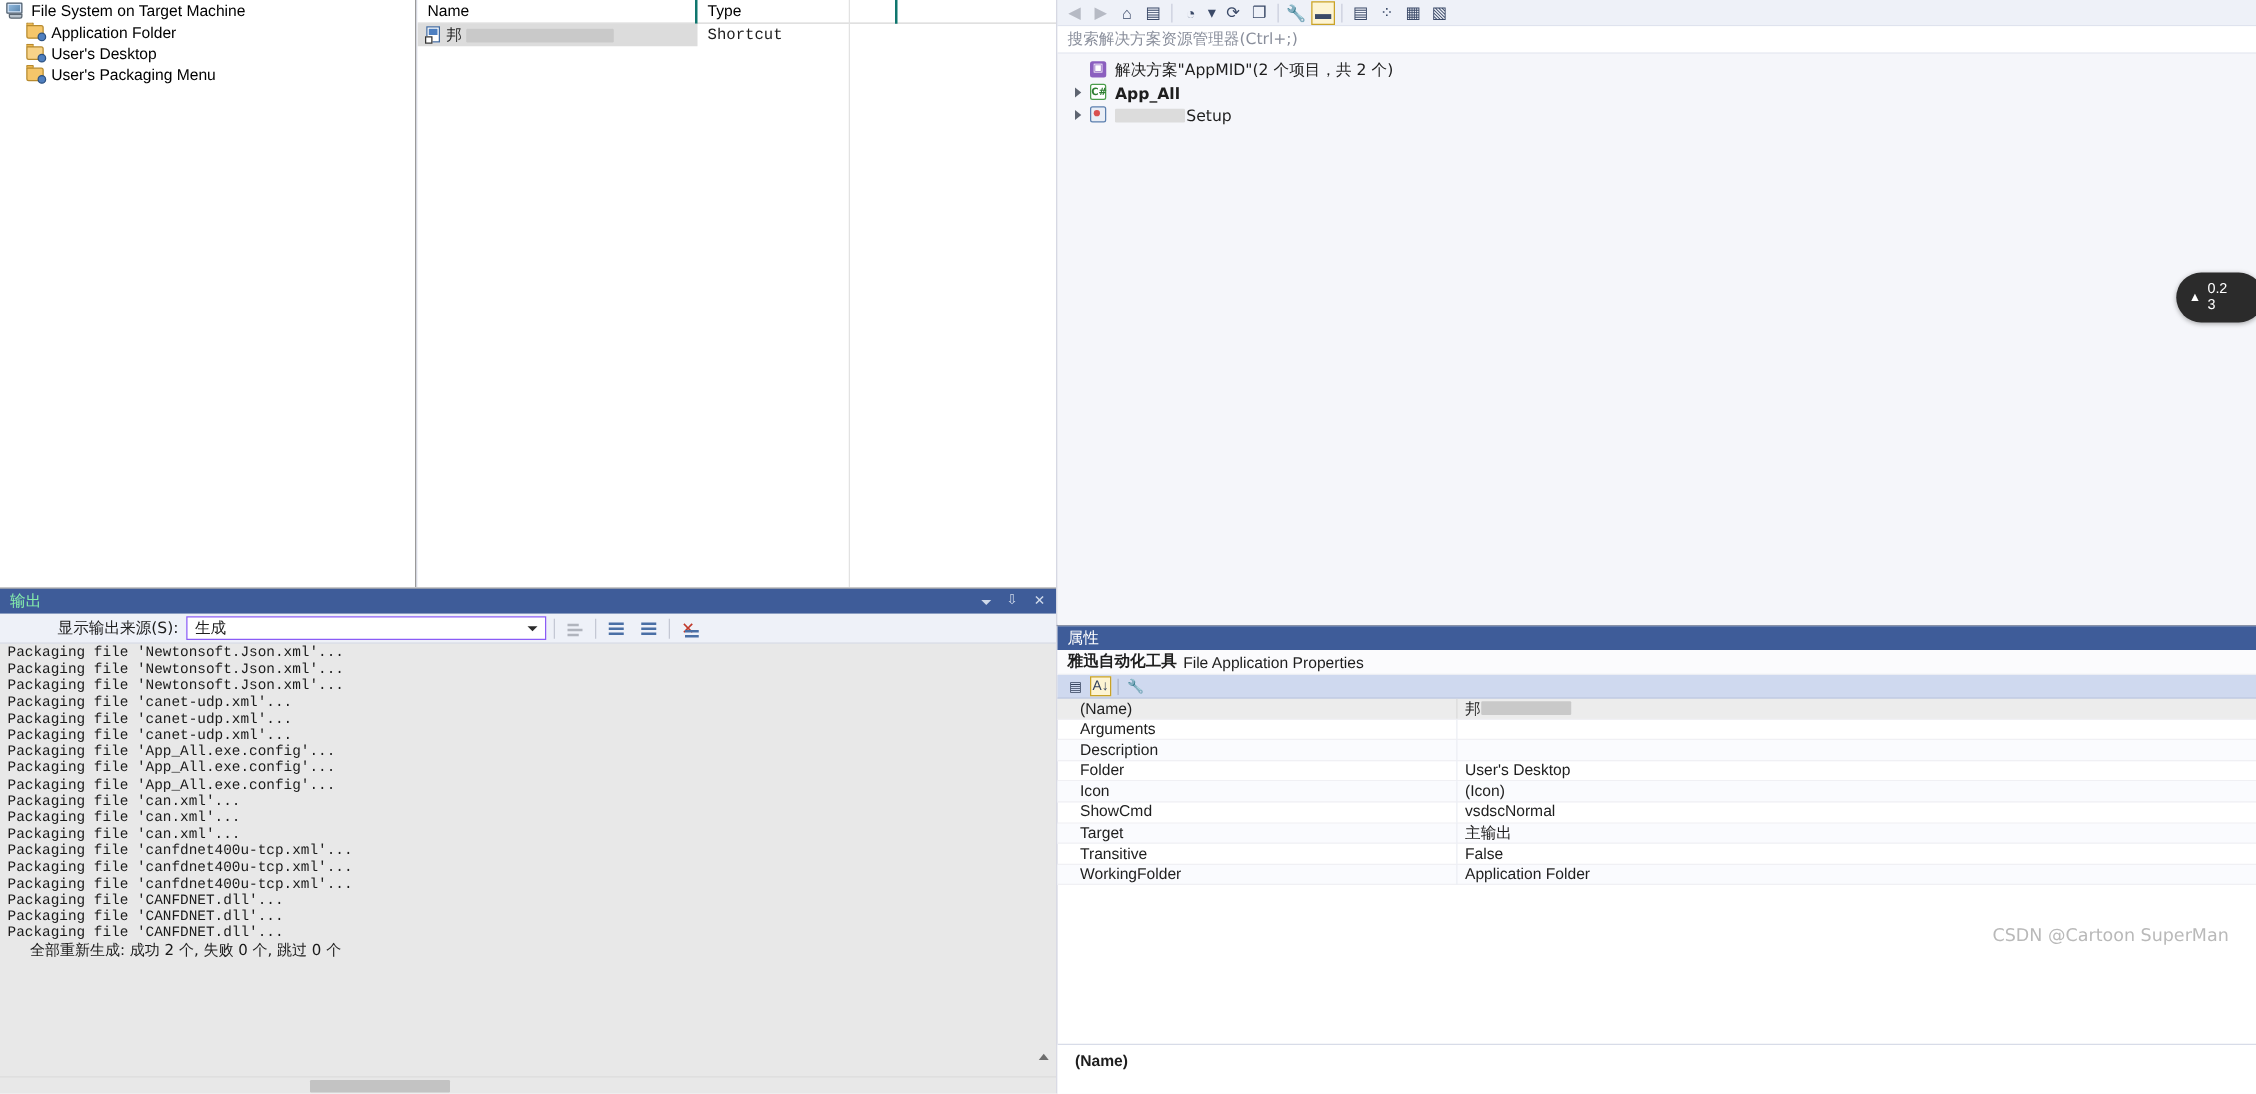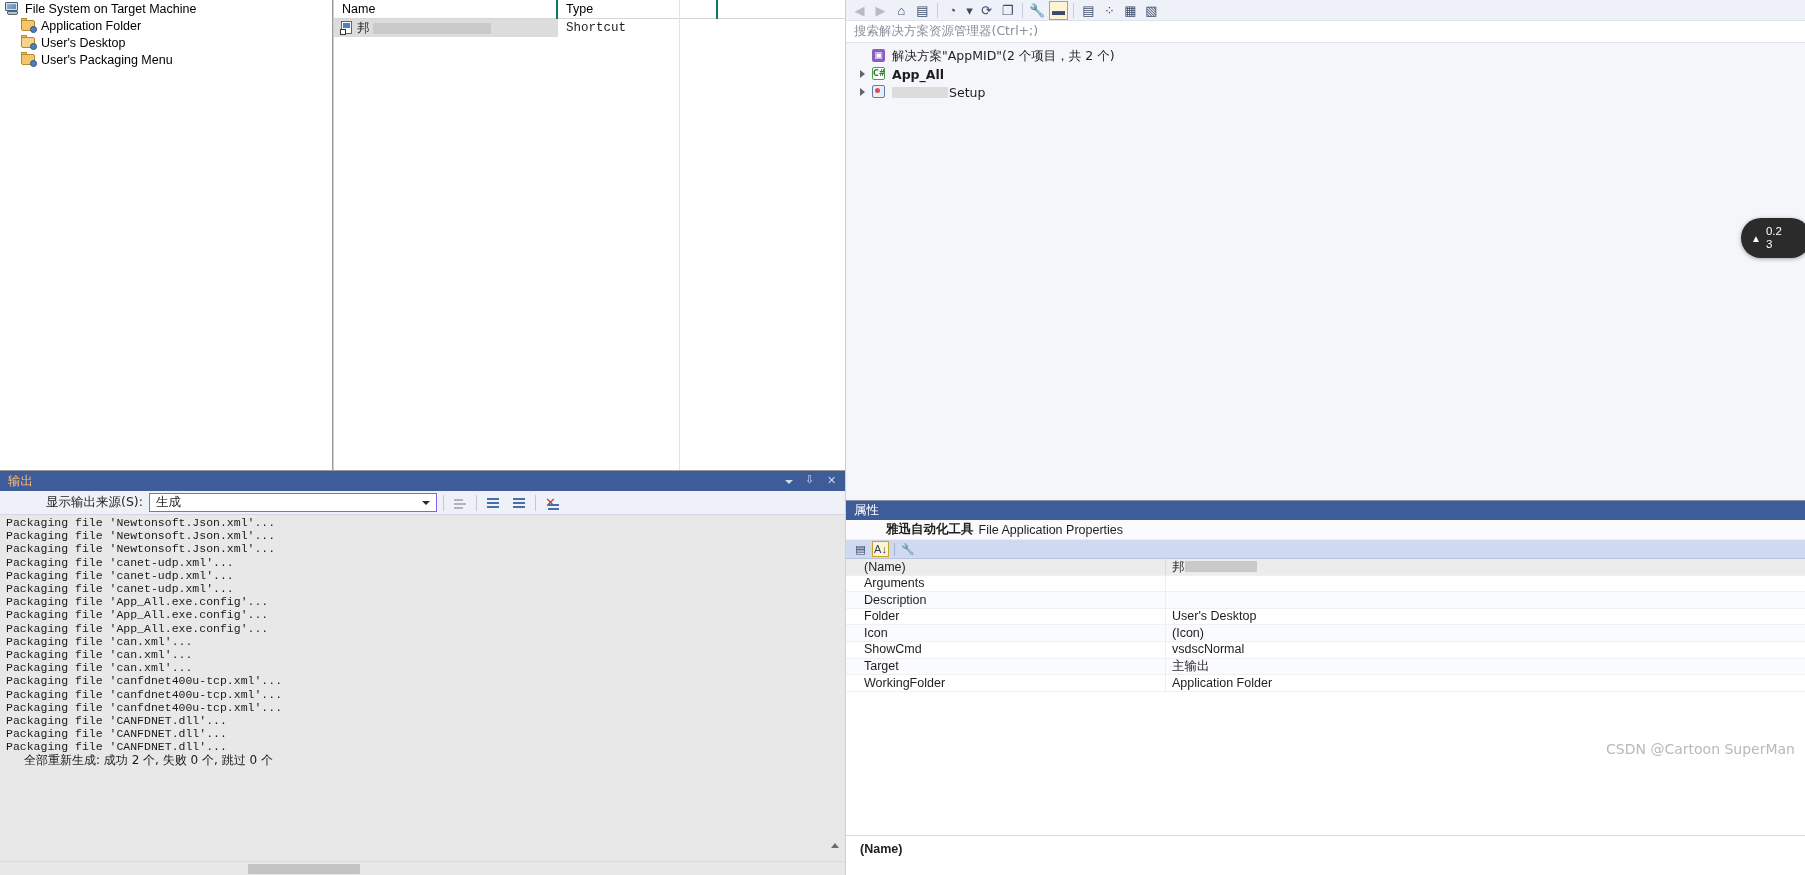--- a/index.html
+++ b/index.html
@@ -123,21 +123,21 @@
     position: absolute; left: 345px; top: 0; bottom: 0; width: 1px; background: #e2e2e2;
   }
 
   
   #output-panel {
     position: absolute; left: 0; top: 470px; width: 845px; height: 405px;
     background: #eeeef2;
     border-top: 1px solid #9a9a9a;
   }
   .panel-title {
-    height: 20px; background: #3e5c99; color: #fdba74;
+    height: 20px; background: #3e5c99; color: #86efac;
     display: flex; align-items: center; justify-content: space-between;
     padding: 0 6px 0 8px; font-size: 12.5px;
   }
   .panel-title .ttl { font-family: "DejaVu Sans", sans-serif; }
   .title-btns { display: flex; align-items: center; gap: 10px; color: #cfd9ea; }
   .tb-btn { width: 12px; height: 14px; position: relative; cursor: default; }
   .tb-caret::after {
     content:""; position:absolute; left:2px; top:6px;
     border-left: 4px solid transparent; border-right: 4px solid transparent;
     border-top: 4px solid #cfd9ea;
@@ -296,21 +296,21 @@
     height: 19px; background: #3e5c99; color: #fff;
     display: flex; align-items: center; padding-left: 8px;
     font-size: 12.5px; font-family: "DejaVu Sans", sans-serif;
   }
   .props-subtitle {
     height: 20px; background: #fbfbfd;
     display: flex; align-items: center; padding-left: 8px; gap: 5px;
     font-size: 12.5px; color: #1e1e1e;
     border-bottom: 1px solid #eceef4;
   }
-  .props-subtitle .obj { font-weight: bold; font-family: "DejaVu Sans", sans-serif; margin-left: 32px; }
+  .props-subtitle .obj { font-weight: bold; font-family: "DejaVu Sans", sans-serif; }
   .props-toolbar {
     height: 19px; background: #cfd9ef;
     display: flex; align-items: center; gap: 3px; padding-left: 6px;
     border-bottom: 1px solid #b9c4dd;
   }
   .pt-ico {
     width: 17px; height: 16px; position: relative;
     display: flex; align-items: center; justify-content: center;
     font-size: 11px; color: #33415c;
   }
@@ -338,21 +338,21 @@
   .props-desc {
     position: absolute; left: 0; right: 0; bottom: 0; height: 40px;
     border-top: 1px solid #d8dce8; background: #ffffff;
     padding: 6px 0 0 14px;
   }
   .props-desc .dname { font-weight: bold; font-size: 12.5px; }
   .props-desc .dtext { font-size: 11.5px; color: #444; margin-top: 2px; filter: blur(1.4px); }
 
   
   #watermark {
-    position: absolute; right: 10px; bottom: 118px;
+    position: absolute; right: 22px; bottom: 118px;
     font-size: 14px; color: #b9b9b9;
     font-family: "DejaVu Sans", sans-serif;
   }
 </style>
 </head>
 <body>
 
 <div id="root">
 
   <div id="fs-editor">
@@ -581,20 +581,24 @@
         </div>
         <div class="prop-row">
           <span class="prop-name">ShowCmd</span>
           <span class="prop-value">vsdscNormal</span>
         </div>
         <div class="prop-row">
           <span class="prop-name">Target</span>
           <span class="prop-value cjk">主输出</span>
         </div>
         <div class="prop-row">
+          <span class="prop-name">Transitive</span>
+          <span class="prop-value">False</span>
+        </div>
+        <div class="prop-row">
           <span class="prop-name">WorkingFolder</span>
           <span class="prop-value">Application Folder</span>
         </div>
       </div>
 
       <div class="props-desc">
         <div class="dname">(Name)</div>
         <div class="dtext">&nbsp;</div>
       </div>
     </div>

